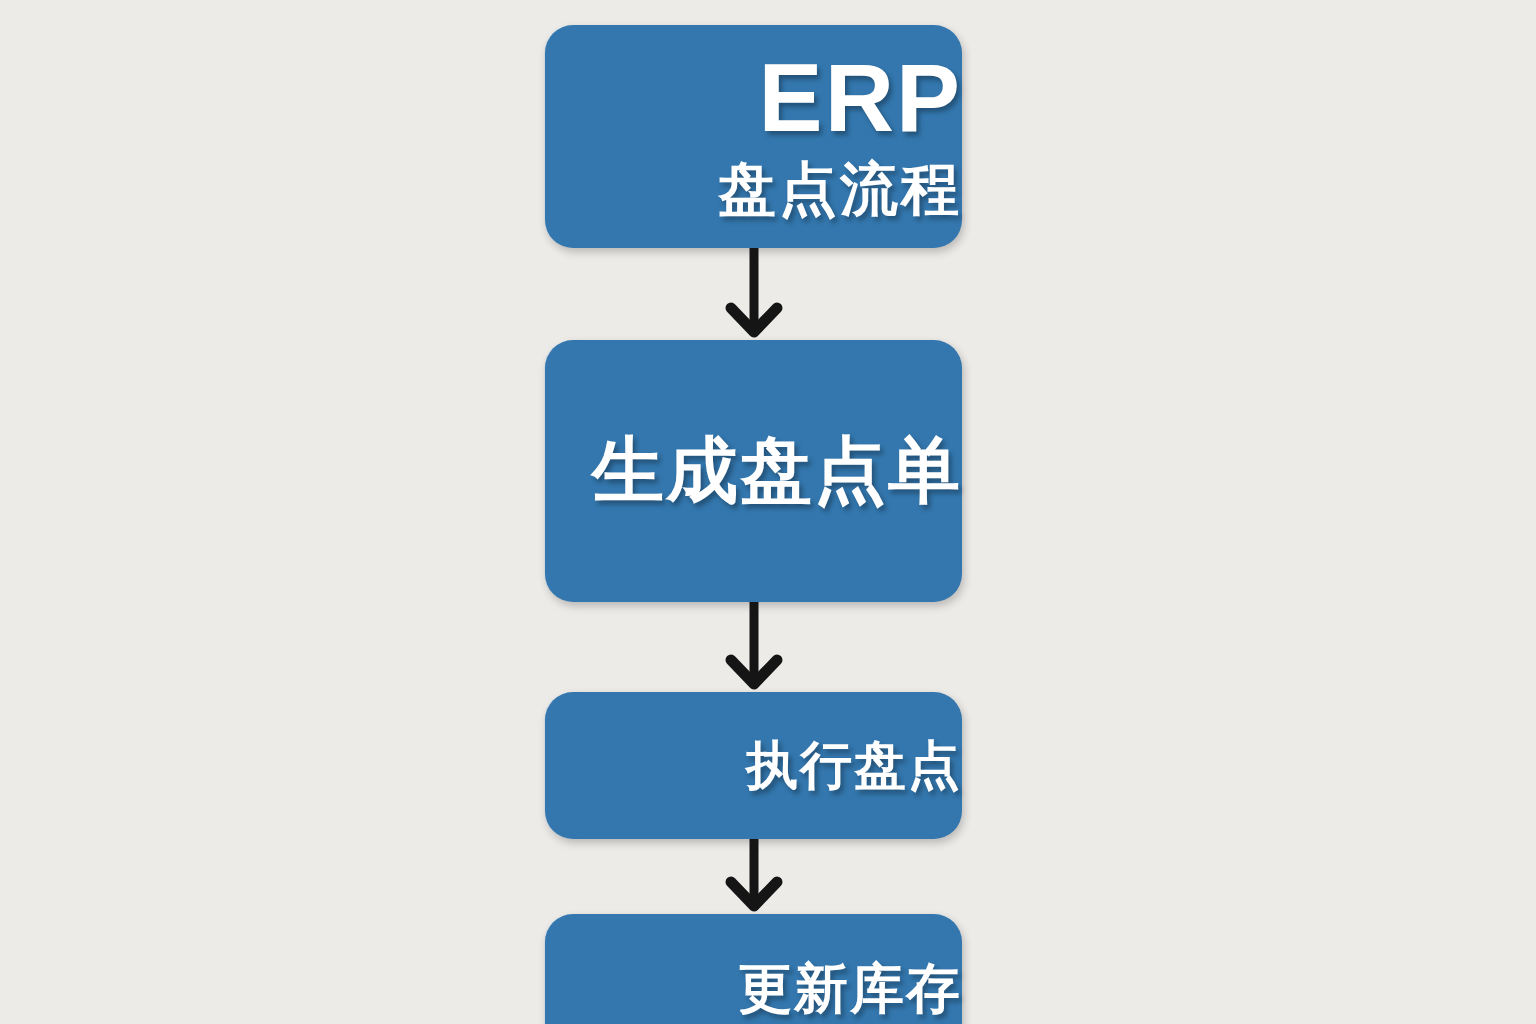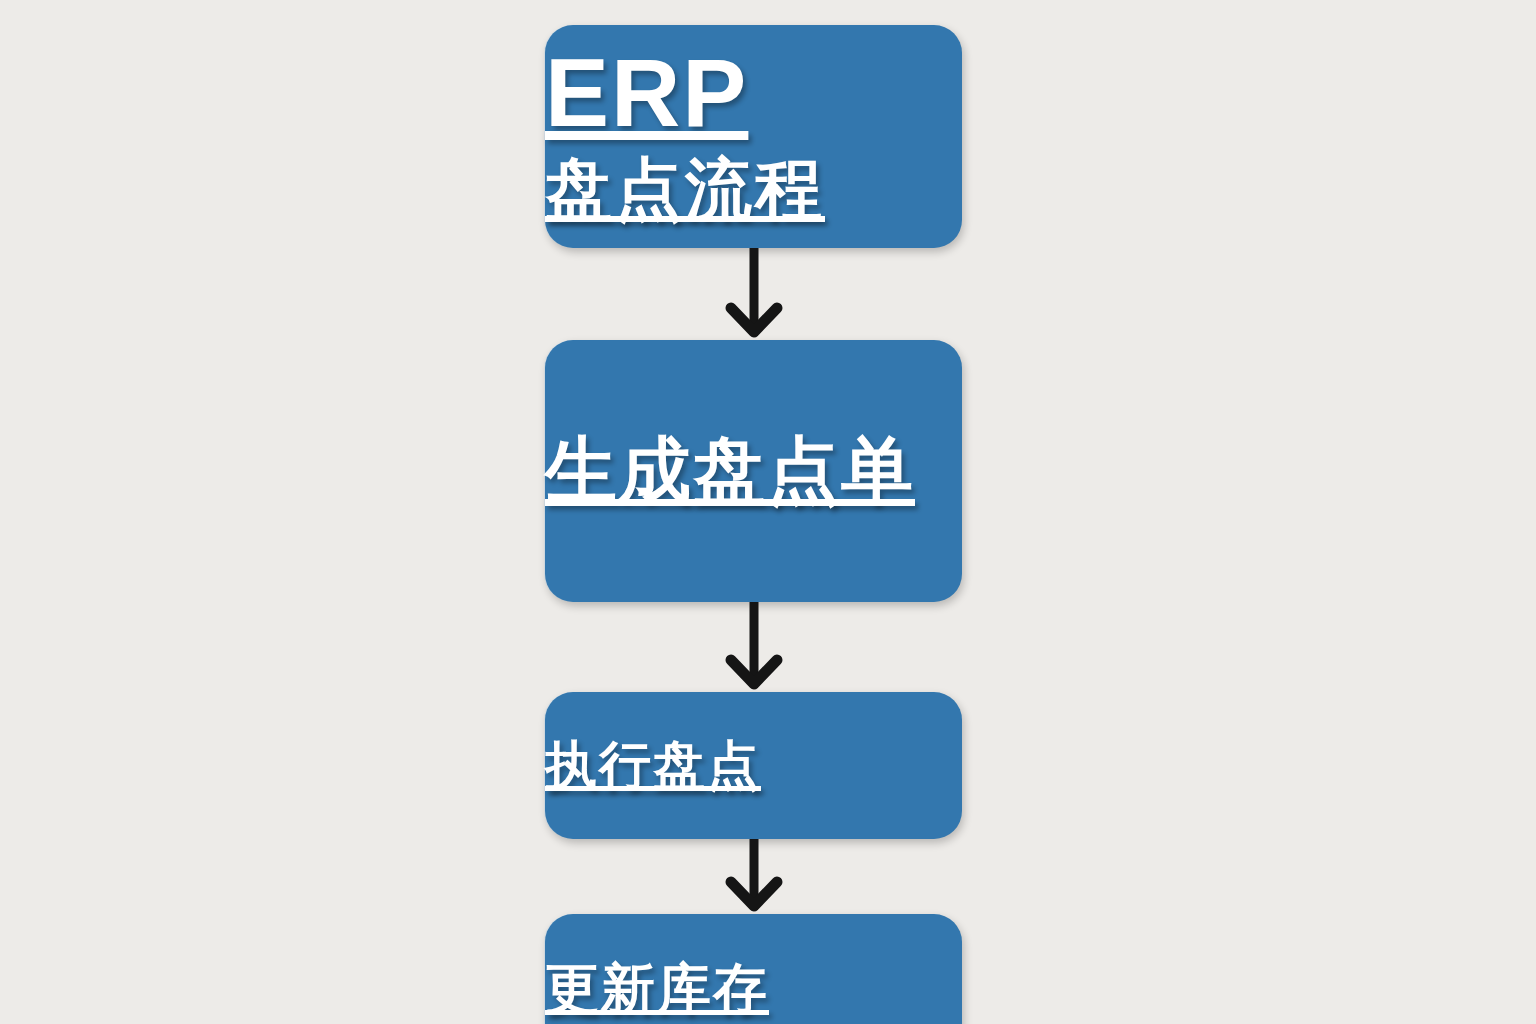--- a/index.html
+++ b/index.html
@@ -24,38 +24,37 @@
     display: flex;
     flex-direction: column;
     align-items: center;
   }
   .node {
     width: 100%;
     background: var(--node-fill);
     border-radius: 28px;
     display: flex;
     flex-direction: column;
-    align-items: flex-start;
+    align-items: flex-end;
     justify-content: center;
     color: var(--node-text);
     font-weight: bold;
     text-align: center;
     box-shadow: 2px 4px 9px rgba(0,0,0,0.22), -1px 0 0 rgba(205,225,240,0.55);
     text-shadow: 3px 4px 5px rgba(0,0,0,0.32);
     user-select: none;
-    text-decoration: underline;
   }
   .node-start { height: 223px; }
   .node-start .line1 {
     font-size: 96px;
     line-height: 0.95;
     letter-spacing: 2px;
   }
   .node-start .line2 {
-    font-size: 67px;
+    font-size: 58px;
     line-height: 1.1;
     margin-top: 14px;
     letter-spacing: 3px;
   }
   .node-generate { height: 262px; font-size: 72px; letter-spacing: 2px; }
   .node-execute  { height: 147px; font-size: 52px; letter-spacing: 2px; }
   .node-update   { height: 151px; font-size: 54px; letter-spacing: 2px; }
   .arrow {
     display: block;
     flex: 0 0 auto;

